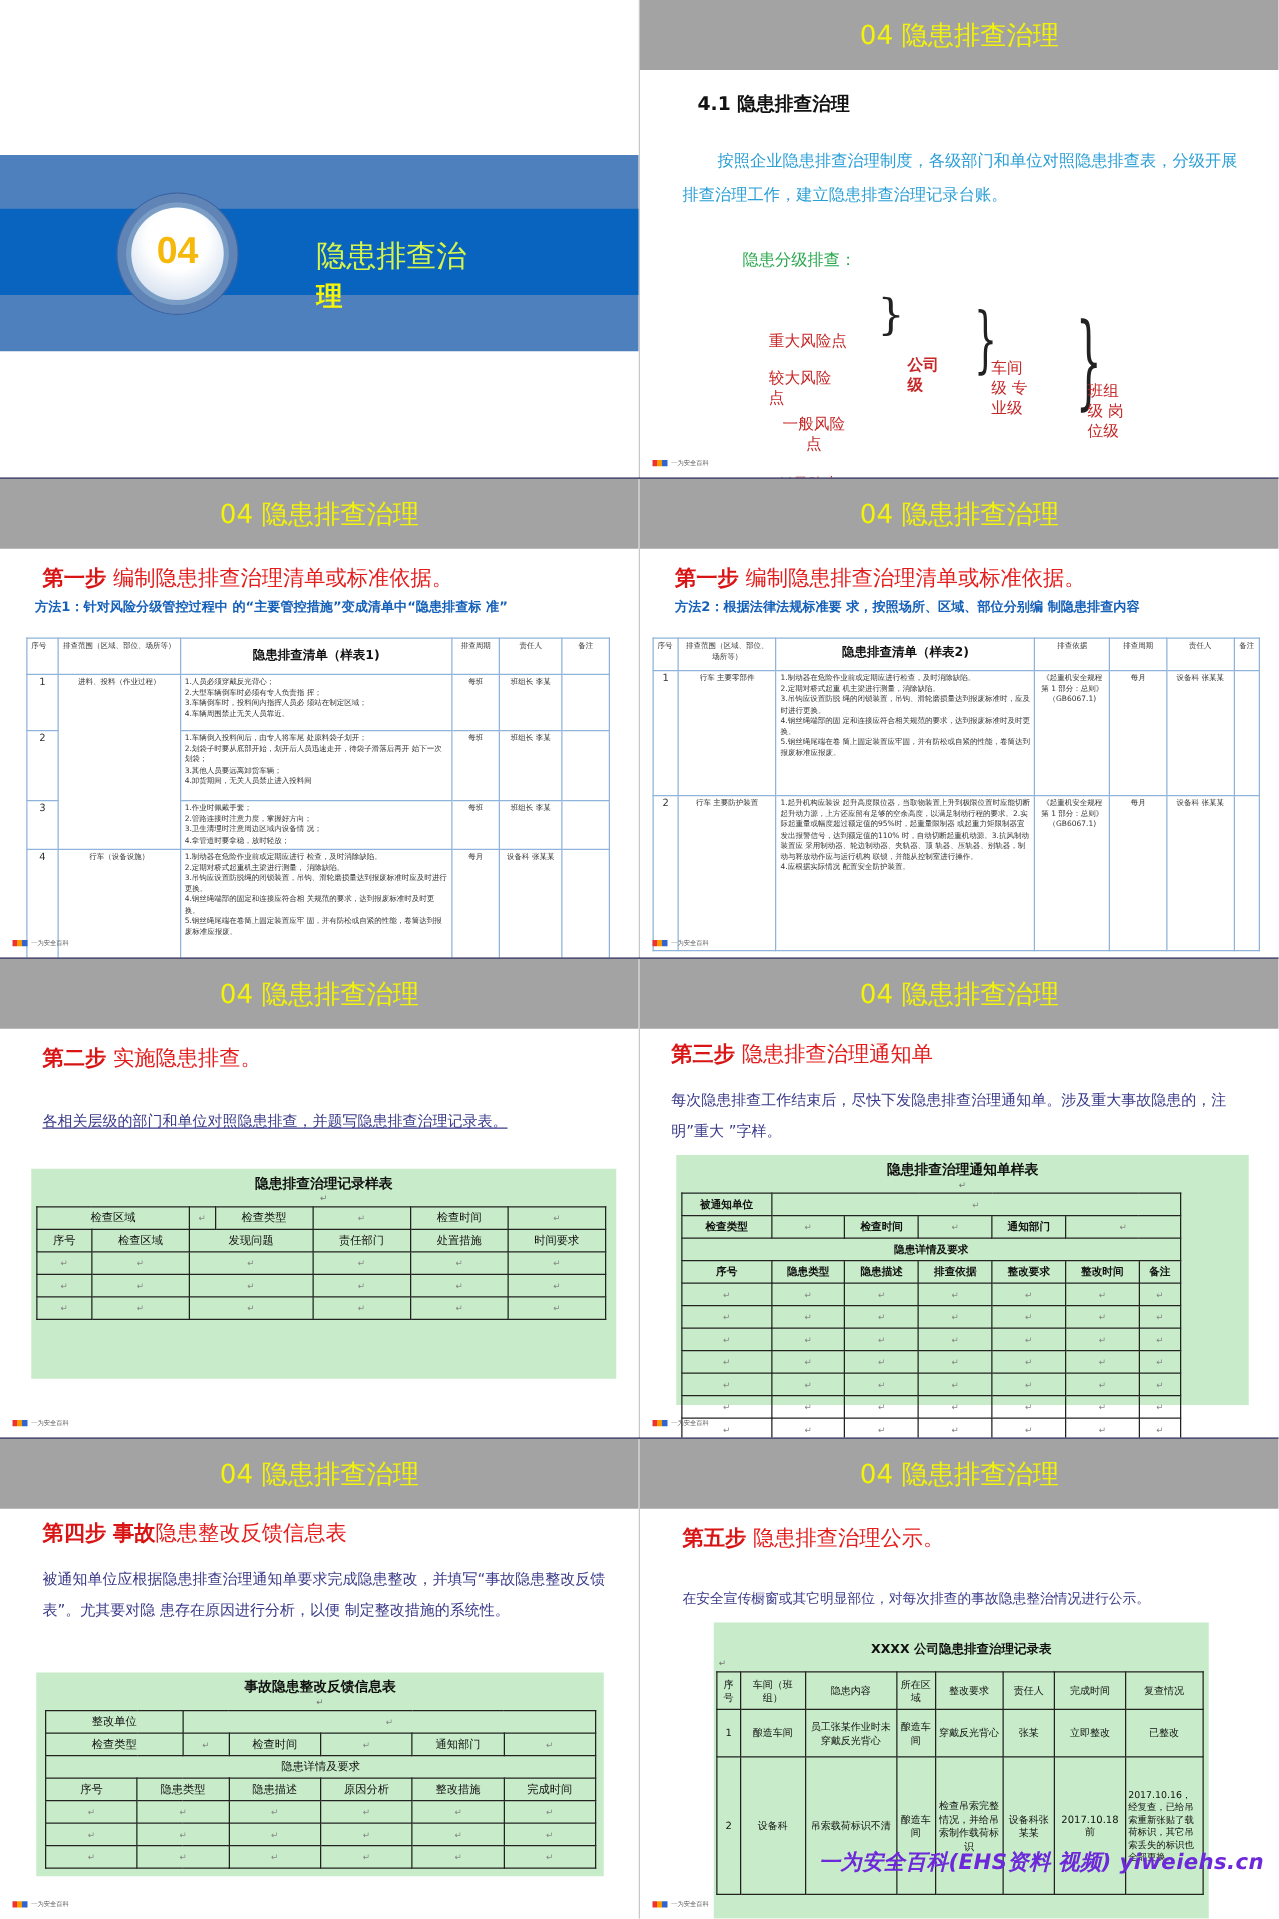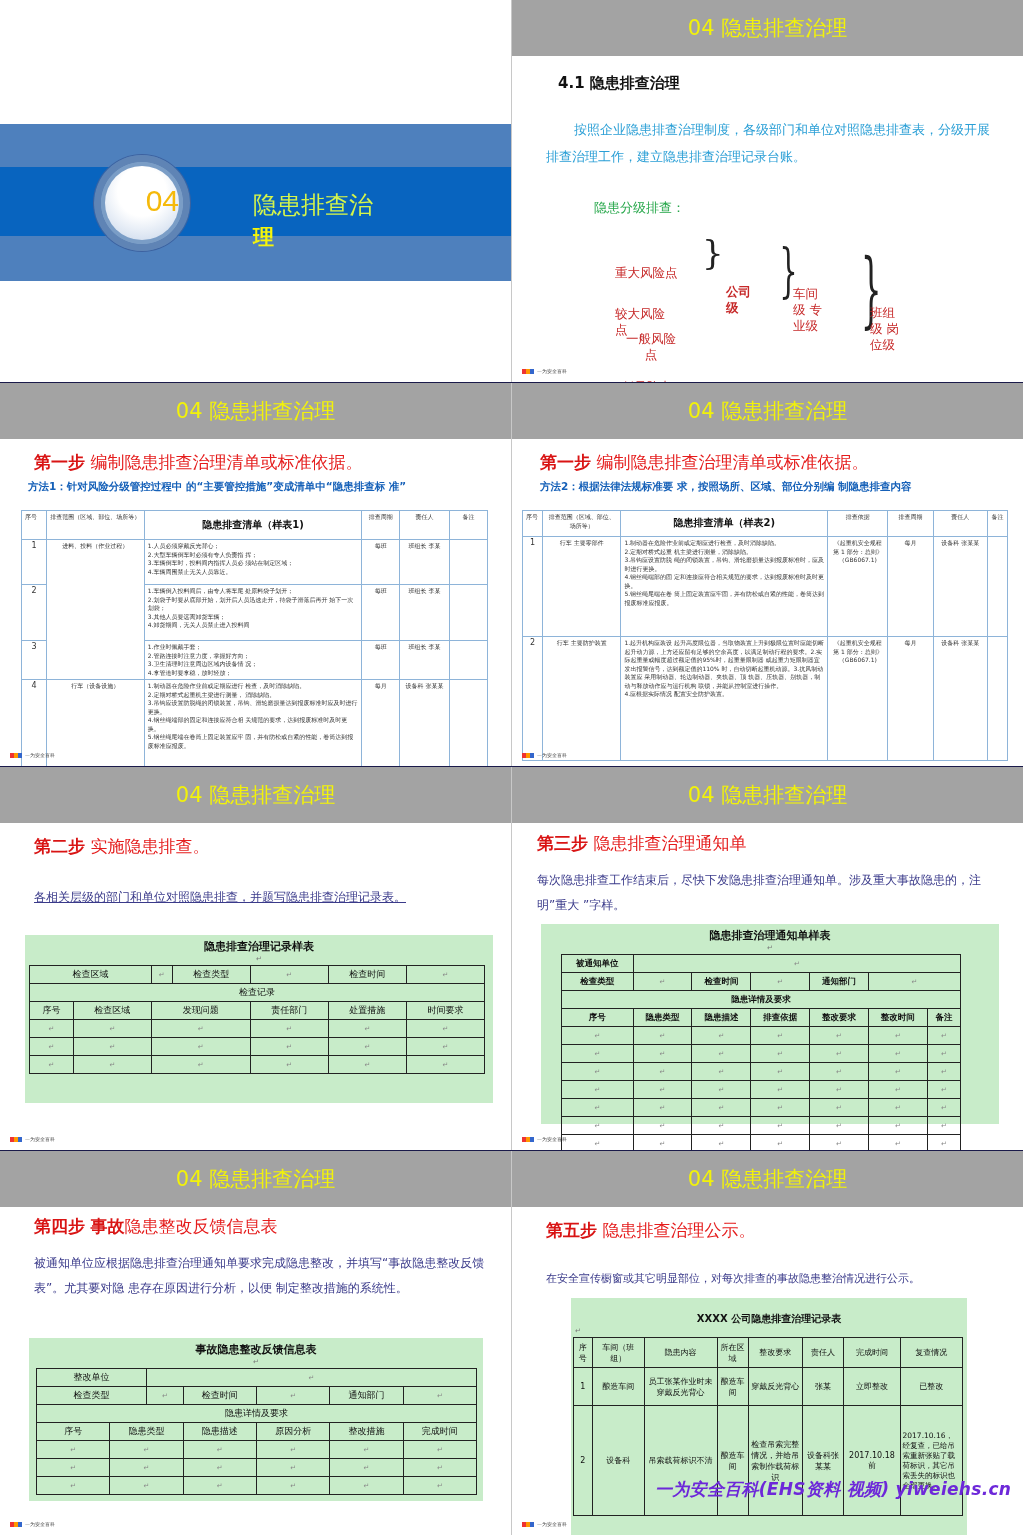--- a/index.html
+++ b/index.html
@@ -22,21 +22,21 @@
   .header-bar { position: absolute; left: 0; top: 0; width: 511px; height: 56px; background: #a3a3a3; color: #f2f20a; font-size: 21px; text-align: center; line-height: 56px; }
 
   .footer-logo { position: absolute; left: 10px; bottom: 8px; font-size: 5px; color: #555; display: flex; align-items: center; gap: 3px; }
   .footer-logo .mark { width: 12px; height: 5px; background: linear-gradient(90deg, #e33 0 33%, #f90 33% 66%, #36c 66%); }
 
   
   .cover-band-outer { position: absolute; left: 0; top: 124px; width: 511px; height: 157px; background: #4e80bd; }
   .cover-band-inner { position: absolute; left: 0; top: 167px; width: 511px; height: 69px; background: #0864bf; }
   .cover-circle { position: absolute; left: 94px; top: 155px; width: 96px; height: 96px; border-radius: 50%; background: radial-gradient(circle at 50% 50%, #7a9dc6 0 60%, #5f84b5 61%); box-shadow: 0 0 0 1px #3d62a0; }
   .cover-circle-inner { position: absolute; left: 11px; top: 11px; width: 74px; height: 74px; border-radius: 50%; background: radial-gradient(circle at 50% 35%, #ffffff 0 40%, #d6e1f0 80%, #b8c9e2); }
-  .cover-num { position: absolute; left: 0; top: 18px; width: 74px; text-align: right; font-size: 30px; font-weight: normal; color: #f5b90a; font-family: "Liberation Sans", sans-serif; }
+  .cover-num { position: absolute; left: 0; top: 18px; width: 74px; text-align: center; font-size: 30px; font-weight: bold; color: #f5b90a; font-family: "Liberation Sans", sans-serif; }
   .cover-title { position: absolute; left: 253px; top: 190px; font-size: 24px; color: #d5f54a; line-height: 30px; }
   .cover-title-2 { position: absolute; left: 253px; top: 223px; font-size: 21px; font-weight: bold; color: #f5f50a; }
 
   
   .s2-h { position: absolute; left: 46px; top: 74px; font-size: 15px; font-weight: bold; color: #111; }
   .s2-p { position: absolute; left: 34px; top: 116px; width: 450px; font-size: 13px; line-height: 27px; color: #2a9fd6; text-indent: 28px; }
   .s2-sub { position: absolute; left: 82px; top: 199px; font-size: 13px; color: #26a74a; }
   .lvl { position: absolute; font-size: 12.5px; color: #c62828; line-height: 16px; margin-top: 34px; }
   .brace { position: absolute; color: #222; font-family: "DejaVu Serif", serif; transform-origin: center; }
 
@@ -83,21 +83,21 @@
     <div class="cover-title-2">理</div>
   </div>
 
   <div class="slide s2">
     <div class="header-bar">04 隐患排查治理</div>
     <div class="s2-h">4.1  隐患排查治理</div>
     <div class="s2-p">按照企业隐患排查治理制度，各级部门和单位对照隐患排查表，分级开展排查治理工作，建立隐患排查治理记录台账。</div>
     <div class="s2-sub">隐患分级排查：</div>
 
     <div class="lvl" style="left:103px;top:231px;">重大风险点</div>
-    <div class="lvl" style="left:103px;top:272px;width:62px;">较大风险点</div>
+    <div class="lvl" style="left:103px;top:260px;width:62px;">较大风险点</div>
     <div class="lvl" style="left:108px;top:297px;width:62px;text-align:center;">一般风险点</div>
     <div class="lvl" style="left:110px;top:345px;">低风险点</div>
 
     <div class="brace" style="left:190px;top:232px;font-size:34px;line-height:40px;">}</div>
     <div class="lvl" style="left:214px;top:250px;width:30px;font-weight:bold;">公司级</div>
     <div class="brace" style="left:258px;top:234px;font-size:58px;line-height:74px;transform:scaleX(0.5);">}</div>
     <div class="lvl" style="left:281px;top:252px;width:32px;">车间级 专业级</div>
     <div class="brace" style="left:333px;top:236px;font-size:82px;line-height:108px;transform:scaleX(0.4);">}</div>
     <div class="lvl" style="left:358px;top:271px;width:32px;">班组级 岗位级</div>
 
@@ -229,23 +229,20 @@
         <tbody>
             <tr>
           <td colspan="2">检查区域</td>
           <td class="ret">↵</td>
           <td>检查类型</td>
           <td class="ret">↵</td>
           <td>检查时间</td>
           <td class="ret">↵</td>
         </tr>
         <tr>
-              <td colspan="7">检查记录</td>
-            </tr>
-        <tr>
           <td>序号</td>
           <td>检查区域</td>
           <td colspan="2">发现问题</td>
           <td>责任部门</td>
           <td>处置措施</td>
           <td>时间要求</td>
         </tr>
         <tr>
               <td class="ret">↵</td>
               <td class="ret">↵</td>
@@ -279,21 +276,21 @@
       </div>
   </div>
 
   <div class="slide s6">
     <div class="header-bar">04 隐患排查治理</div>
     <div class="step" style="left:25px;top:65px;"><b>第三步</b> <span>隐患排查治理通知单</span></div>
     <div class="para" style="left:25px;top:101px;width:470px;">每次隐患排查工作结束后，尽快下发隐患排查治理通知单。涉及重大事故隐患的，注明”重大 ”字样。</div>
     <div class="gbox" style="left:29px;top:157px;width:458px;height:200px;">
       <div class="gtitle">隐患排查治理通知单样表</div>
       <div class="gret">↵</div>
-      <table class="gtable" style="margin-left:20px;width:400px;font-size:8.5px;">
+      <table class="gtable" style="margin-left:4px;width:400px;font-size:8.5px;">
         <tbody>
             <tr style="height:16px;">
           <td colspan="2" class="bold">被通知单位</td>
           <td colspan="6" class="ret">↵</td>
         </tr>
         <tr style="height:16px;">
           <td colspan="2" class="bold">检查类型</td>
           <td class="ret">↵</td>
           <td class="bold">检查时间</td>
           <td class="ret">↵</td>

